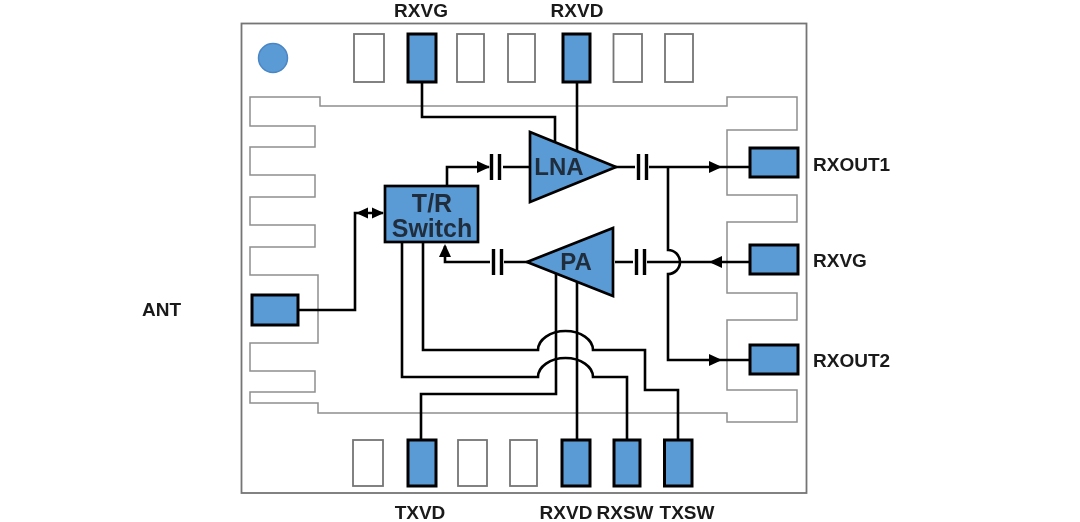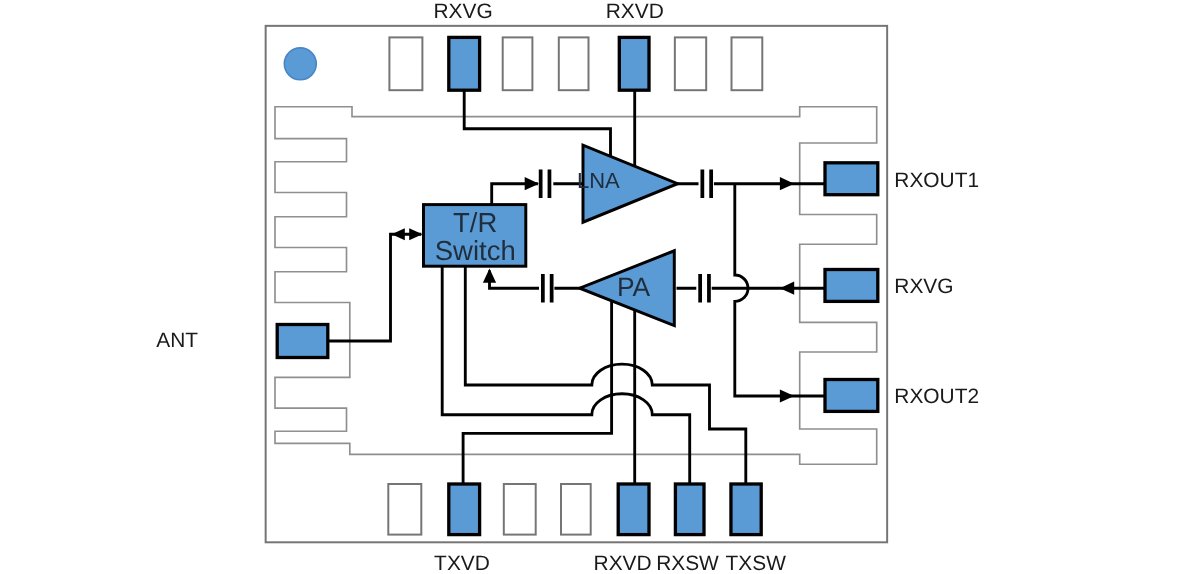--- a/index.html
+++ b/index.html
@@ -1,19 +1,20 @@
 <!DOCTYPE html>
 <html style="--accent-blue: #5b9bd5; --wire: #000000; --outline-gray: #757575; --paddle-gray: #8f8f8f; --block-text: #1f2d3d; --pin-text: #1a1a1a; --background: #ffffff;"><head>
 <meta charset="utf-8">
 <style>
   html,body{margin:0;padding:0;background:#fff;}
   #stage{
     position:relative;width:932px;height:522px;overflow:hidden;
     background:var(--background,#fff);
     font-family:"Liberation Sans", sans-serif;
+    font-weight:bold;
   }
   svg{position:absolute;left:0;top:0;}
   .chip{fill:#ffffff;stroke:var(--outline-gray,#757575);stroke-width:1.8;}
   .paddle{fill:none;stroke:var(--paddle-gray,#8f8f8f);stroke-width:1.5;}
   .wire{fill:none;stroke:var(--wire,#000);stroke-width:2.6;}
   .cap{fill:none;stroke:var(--wire,#000);stroke-width:3.4;}
   .arrow{fill:var(--wire,#000);stroke:none;}
   .blk{fill:var(--accent-blue,#5b9bd5);stroke:var(--wire,#000);stroke-width:2.7;}
   .pad-blue{fill:var(--accent-blue,#5b9bd5);stroke:var(--wire,#000);stroke-width:3;}
   .pad-white{fill:#ffffff;stroke:var(--outline-gray,#757575);stroke-width:1.8;}
@@ -112,16 +113,16 @@
   <div class="lbl" style="left:813px;top:251px">RXVG</div>
   <div class="lbl" style="left:813px;top:351px">RXOUT2</div>
   <div class="lbl right" style="left:142px;top:300px;width:80px">ANT</div>
   <div class="lbl center" style="left:420px;top:503px">TXVD</div>
   <div class="lbl center" style="left:566px;top:503px">RXVD</div>
   <div class="lbl center" style="left:625px;top:503px">RXSW</div>
   <div class="lbl center" style="left:687px;top:503px">TXSW</div>
 
   <div class="blk-lbl" style="left:432px;top:191px;font-size:25px">T/R</div>
   <div class="blk-lbl" style="left:432px;top:216px;font-size:25px">Switch</div>
-  <div class="blk-lbl" style="left:544px;top:155px;font-size:20px">LNA</div>
+  <div class="blk-lbl" style="left:559px;top:155px;font-size:24px">LNA</div>
   <div class="blk-lbl" style="left:576px;top:250px;font-size:24px">PA</div>
 
 </div>
 
 </body></html>

